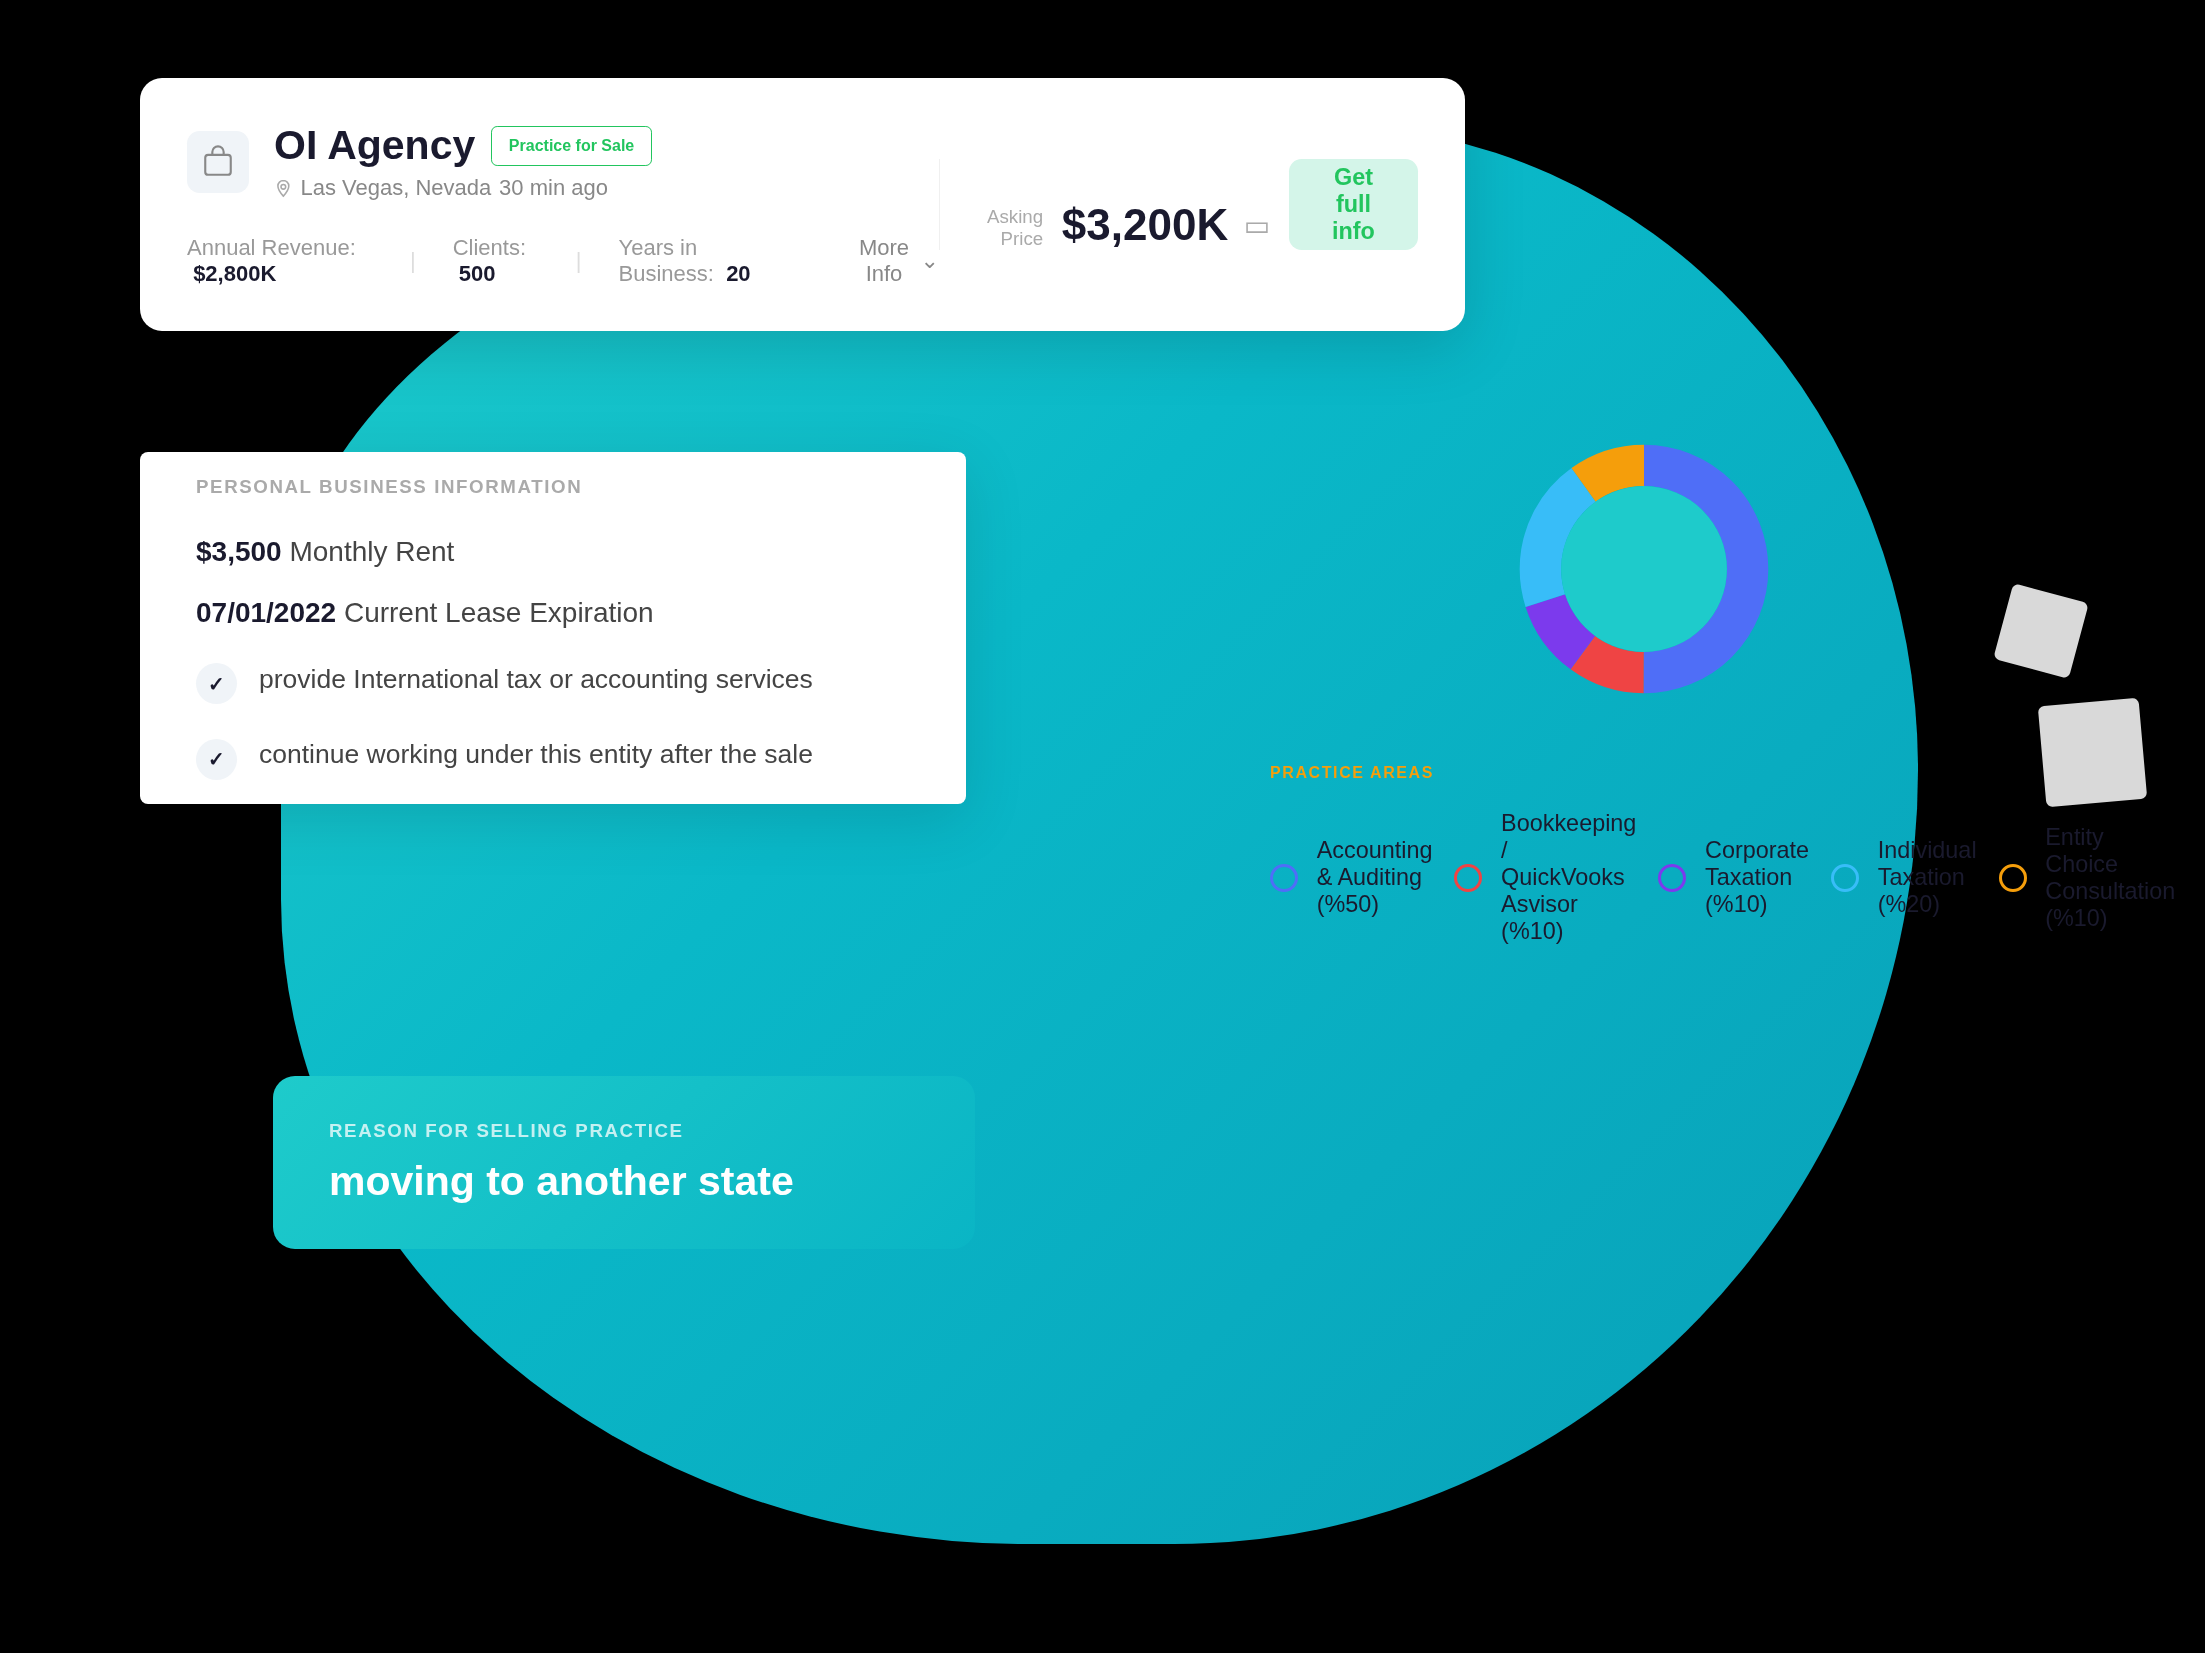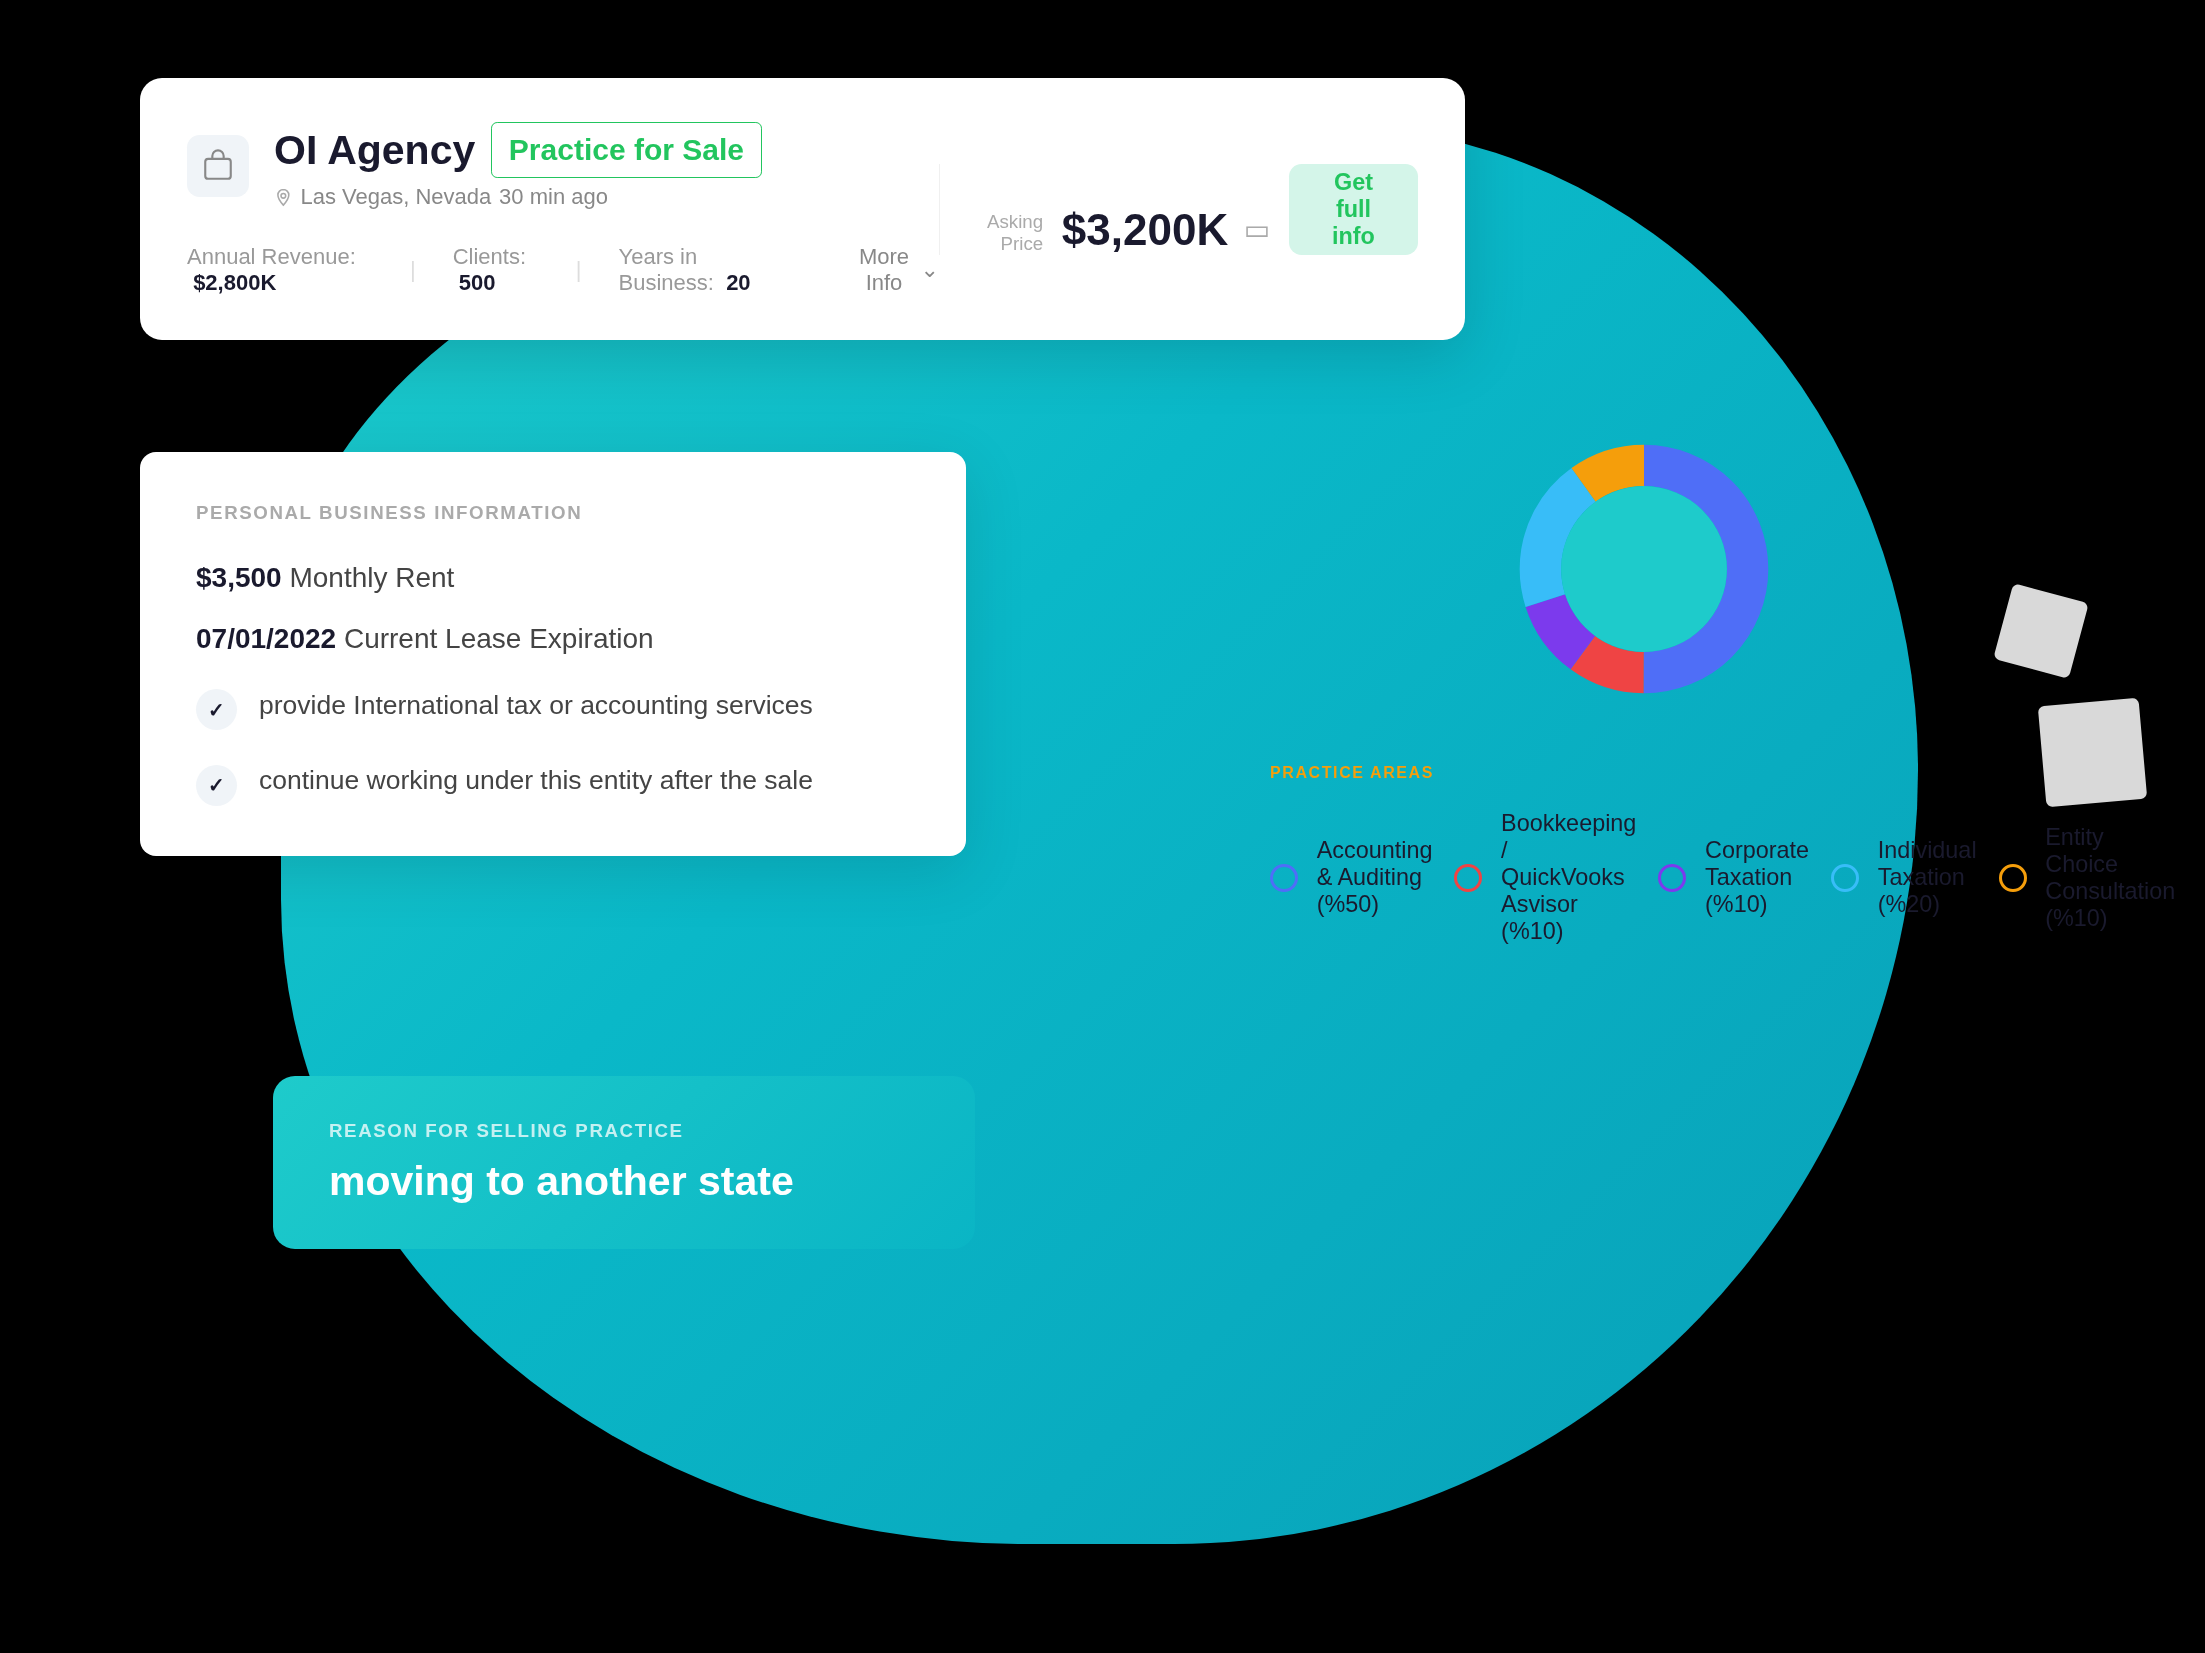--- a/index.html
+++ b/index.html
@@ -89,21 +89,21 @@
     .listing-name {
       font-size: 41px;
       font-weight: 700;
       color: #1a1a2e;
     }
 
     .practice-badge {
       background: transparent;
       border: 1.6px solid #22c55e;
       color: #22c55e;
-      font-size: 30px;
+      font-size: 16px;
       font-weight: 600;
       padding: 10px 17px;
       border-radius: 6.2px;
     }
 
     .listing-location {
       display: flex;
       align-items: center;
       gap: 7.8px;
       color: #888;
@@ -185,23 +185,23 @@
       text-align: center;
     }
 
     
     .info-card {
       position: absolute;
       top: 452px;
       left: 140px;
       width: 826px;
       background: #fff;
-      border-radius: 16px;
+      border-radius: 8px;
       box-shadow: 0 15.6px 62px rgba(0,0,0,0.12);
-      padding: 50px 56px;
+      padding: 24px 56px;
       z-index: 10;
     }
 
     .info-card-section-label {
       font-size: 18.7px;
       font-weight: 600;
       color: #aaa;
       letter-spacing: 1.6px;
       text-transform: uppercase;
       margin-bottom: 34px;

